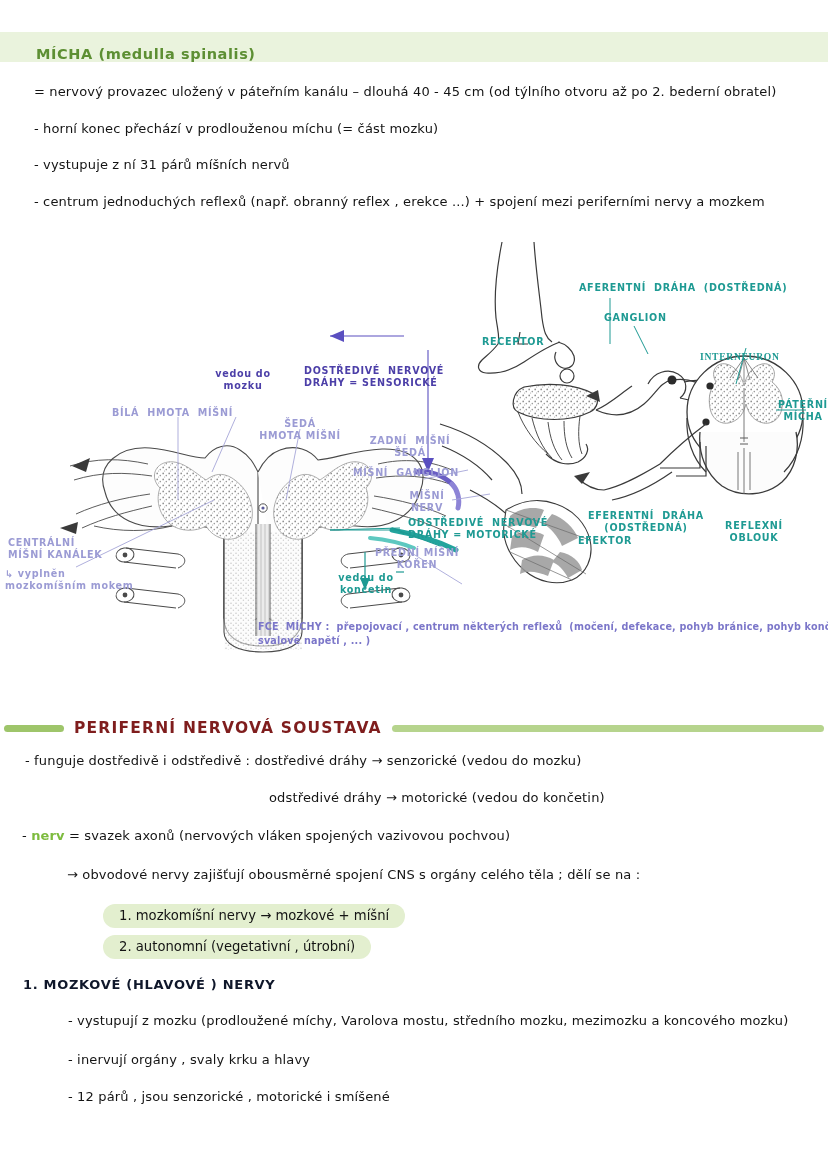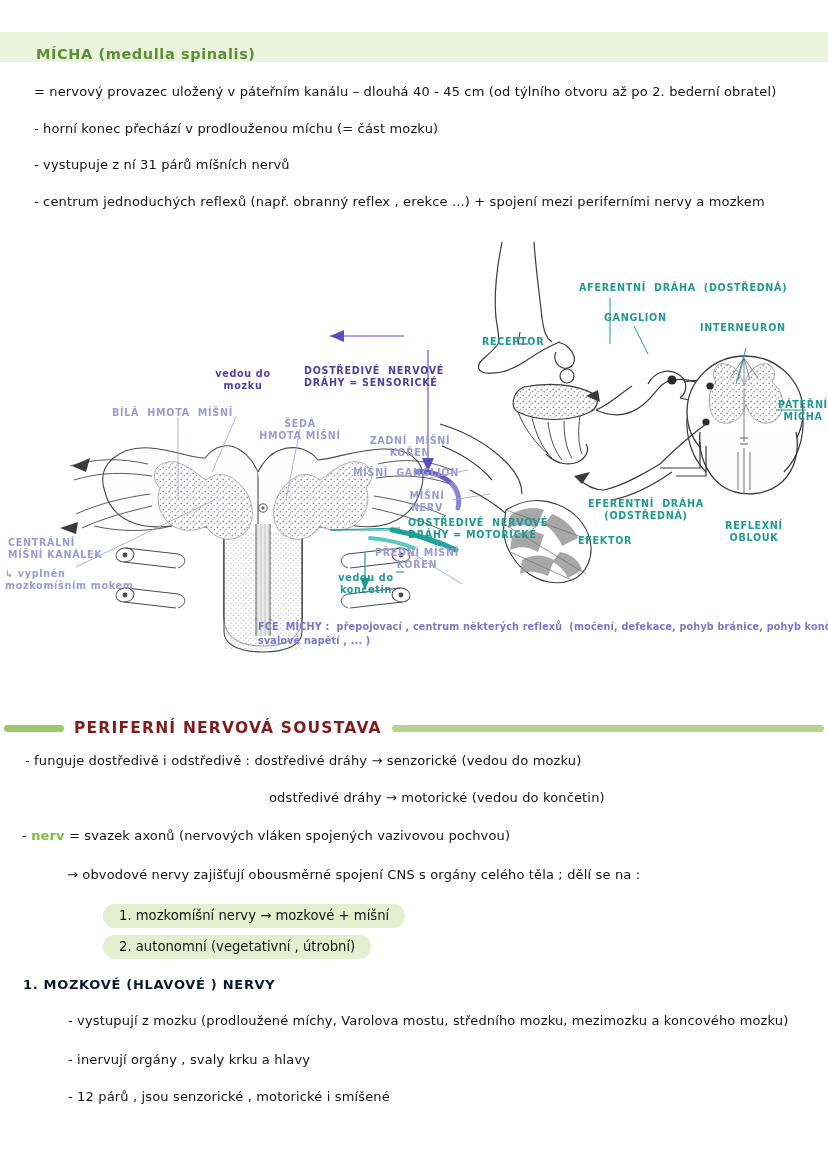--- a/index.html
+++ b/index.html
@@ -373,43 +373,43 @@
 
     <div class="lbl violet" style="left:203px; top:136px; width:80px;">vedou do
 mozku</div>
     <div class="lbl violet left" style="left:304px; top:133px;">DOSTŘEDIVÉ  NERVOVÉ
 DRÁHY = SENSORICKÉ</div>
 
     <div class="lbl lilac left" style="left:112px; top:175px;">BÍLÁ  HMOTA  MÍŠNÍ</div>
     <div class="lbl lilac" style="left:255px; top:186px; width:90px;">ŠEDÁ
 HMOTA MÍŠNÍ</div>
     <div class="lbl lilac" style="left:360px; top:203px; width:100px;">ZADNÍ  MÍŠNÍ
-KOŘEN</div>
+ŠEDÁ</div>
     <div class="lbl lilac left" style="left:353px; top:235px;">MÍŠNÍ  GANGLION</div>
     <div class="lbl lilac" style="left:395px; top:258px; width:64px;">MÍŠNÍ
 NERV</div>
     <div class="lbl lilac" style="left:362px; top:315px; width:110px;">PŘEDNÍ MÍŠNÍ
 KOŘEN</div>
     <div class="lbl lilac left" style="left:8px; top:305px;">CENTRÁLNÍ
 MÍŠNÍ KANÁLEK</div>
     <div class="lbl lilac left" style="left:5px; top:336px;">↳ vyplněn
 mozkomíšním mokem</div>
 
     <div class="lbl teal left" style="left:408px; top:285px;">ODSTŘEDIVÉ  NERVOVÉ
 DRÁHY = MOTORICKÉ</div>
     <div class="lbl teal" style="left:334px; top:340px; width:64px;">vedou do
 končetin</div>
 
     <div class="lbl teal left" style="left:579px; top:50px;">AFERENTNÍ  DRÁHA  (DOSTŘEDNÁ)</div>
     <div class="lbl teal left" style="left:604px; top:80px;">GANGLION</div>
     <div class="lbl teal left" style="left:482px; top:104px;">RECEPTOR</div>
-    <div class="lbl teal left" style="left:700px; top:90px;">INTERNEURON</div>
+    <div class="lbl teal left" style="left:700px; top:119px;font-family:Liberation Serif, serif;">INTERNEURON</div>
     <div class="lbl teal" style="left:778px; top:167px; width:50px;">PÁTEŘNÍ
 MÍCHA</div>
-    <div class="lbl teal" style="left:586px; top:266px; width:120px;">EFERENTNÍ  DRÁHA
+    <div class="lbl teal" style="left:586px; top:278px; width:120px;">EFERENTNÍ  DRÁHA
 (ODSTŘEDNÁ)</div>
     <div class="lbl teal left" style="left:578px; top:303px;">EFEKTOR</div>
     <div class="lbl teal" style="left:716px; top:288px; width:76px;">REFLEXNÍ
 OBLOUK</div>
 
     <svg width="828" height="440" style="position:absolute; left:0; top:0; pointer-events:none;">
       <g stroke="#1e9a93" stroke-width="1" fill="none">
         <path d="M610 66 L610 112"></path>
         <path d="M634 94 L648 122"></path>
         <path d="M746 116 L736 152"></path>

